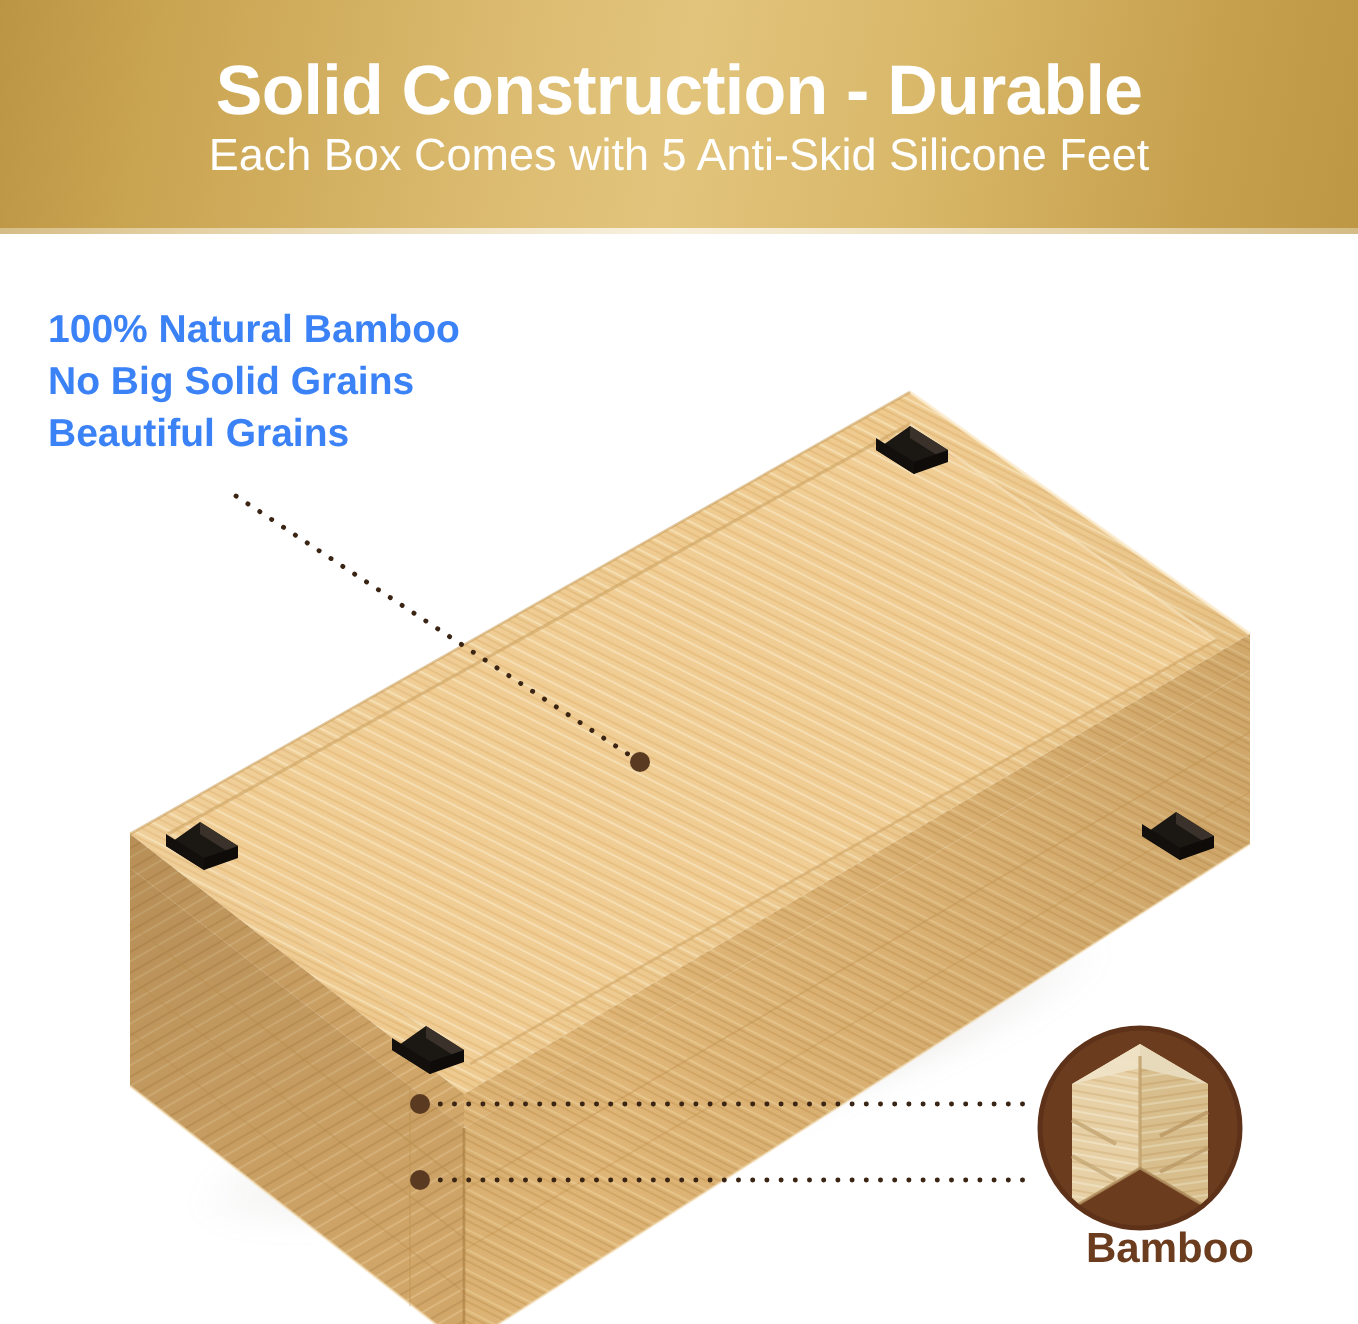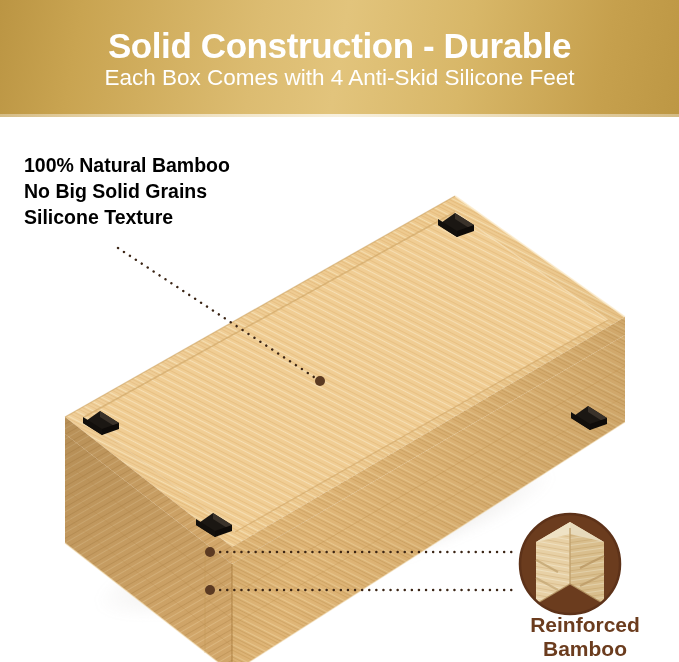--- a/index.html
+++ b/index.html
@@ -101,21 +101,21 @@
     top: 0;
     width: 679px;
     height: 545px;
   }
 
   
   #feature-callout {
     position: absolute;
     left: 24px;
     top: 152px;
-    color: #000000;
+    color: #3b82f6;
     font-size: 19.5px;
     font-weight: bold;
     line-height: 1.34;
     white-space: nowrap;
   }
   #feature-callout .line { display: block; }
 
   #reinforced-label {
     position: absolute;
     left: 492px;
@@ -149,21 +149,21 @@
     pointer-events: none;
   }
 </style>
 </head>
 <body>
 
 <div id="page">
 
   <div id="header-banner">
     <div id="headline">Solid Construction - Durable</div>
-    <div id="subheadline">Each Box Comes with 4 Anti-Skid Silicone Feet</div>
+    <div id="subheadline">Each Box Comes with 5 Anti-Skid Silicone Feet</div>
   </div>
 
   <div id="photo-stage">
 
     <div id="box-shadow-blob"></div>
 
     <svg id="bamboo-box-svg" viewBox="0 0 679 545">
       <defs>
 
         <pattern id="grainLid" width="8" height="8" patternUnits="userSpaceOnUse" patternTransform="rotate(27)">
@@ -281,21 +281,21 @@
           <polygon points="215,420 232,414 232,408 215,414" fill="#0e0b09"></polygon>
           <polygon points="196,408 215,420 215,414 196,402" fill="#120f0c"></polygon>
         </g>
       </g>
     </svg>
   </div>
 
   <div id="feature-callout">
     <span class="line">100% Natural Bamboo</span>
     <span class="line">No Big Solid Grains</span>
-    <span class="line">Silicone Texture</span>
+    <span class="line">Beautiful Grains</span>
   </div>
 
   <div id="corner-inset">
     <svg width="104" height="104" viewBox="0 0 104 104">
       <defs>
         <clipPath id="circClip">
             <circle cx="52" cy="52" r="50"></circle>
           </clipPath>
         <pattern id="insetGrainL" width="7" height="7" patternUnits="userSpaceOnUse" patternTransform="rotate(10)">
           <rect width="7" height="7" fill="#f2dcb2"></rect>
@@ -329,21 +329,20 @@
         <polyline points="18,92 52,72 86,92" fill="none" stroke="#b59463" stroke-width="1.4" opacity="0.8"></polyline>
 
         <polygon points="52,10 52,72 18,92 18,30" fill="#8a6a38" opacity="0.10"></polygon>
         <polygon points="52,10 52,72 86,92 86,30" fill="#7a5a2c" opacity="0.14"></polygon>
       </g>
       <circle cx="52" cy="52" r="50" fill="none" stroke="#5d3219" stroke-width="2.5"></circle>
     </svg>
   </div>
 
   <div id="reinforced-label">
-    <span class="line">Reinforced</span>
     <span class="line">Bamboo</span>
   </div>
 
   <svg id="leader-lines" viewBox="0 0 679 662">
 
     <line x1="118" y1="248" x2="320" y2="381" stroke="#3a2414" stroke-width="2.4" stroke-linecap="round" stroke-dasharray="0.1 7"></line>
     <circle cx="320" cy="381" r="5" fill="#5b3a22"></circle>
 
     <line x1="213" y1="552" x2="515" y2="552" stroke="#3a2414" stroke-width="2.4" stroke-linecap="round" stroke-dasharray="0.1 7"></line>
     <circle cx="210" cy="552" r="5" fill="#5b3a22"></circle>

